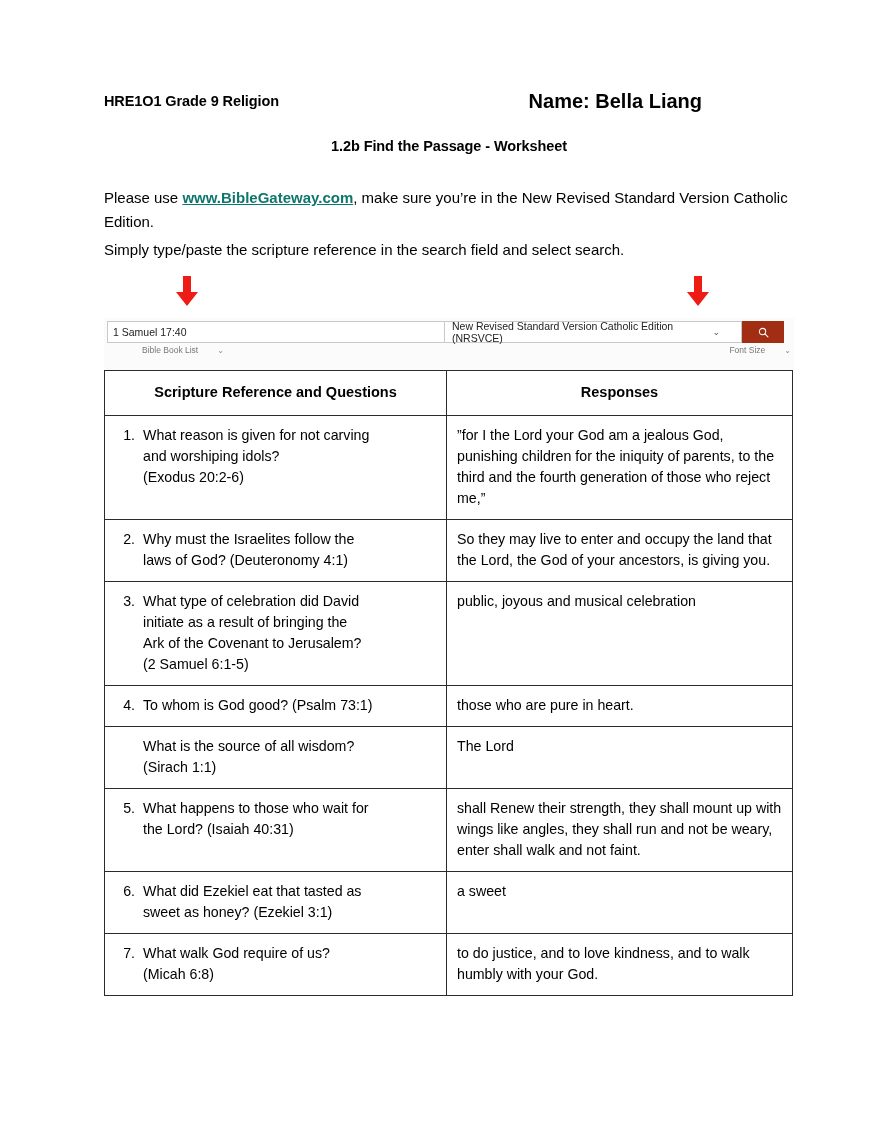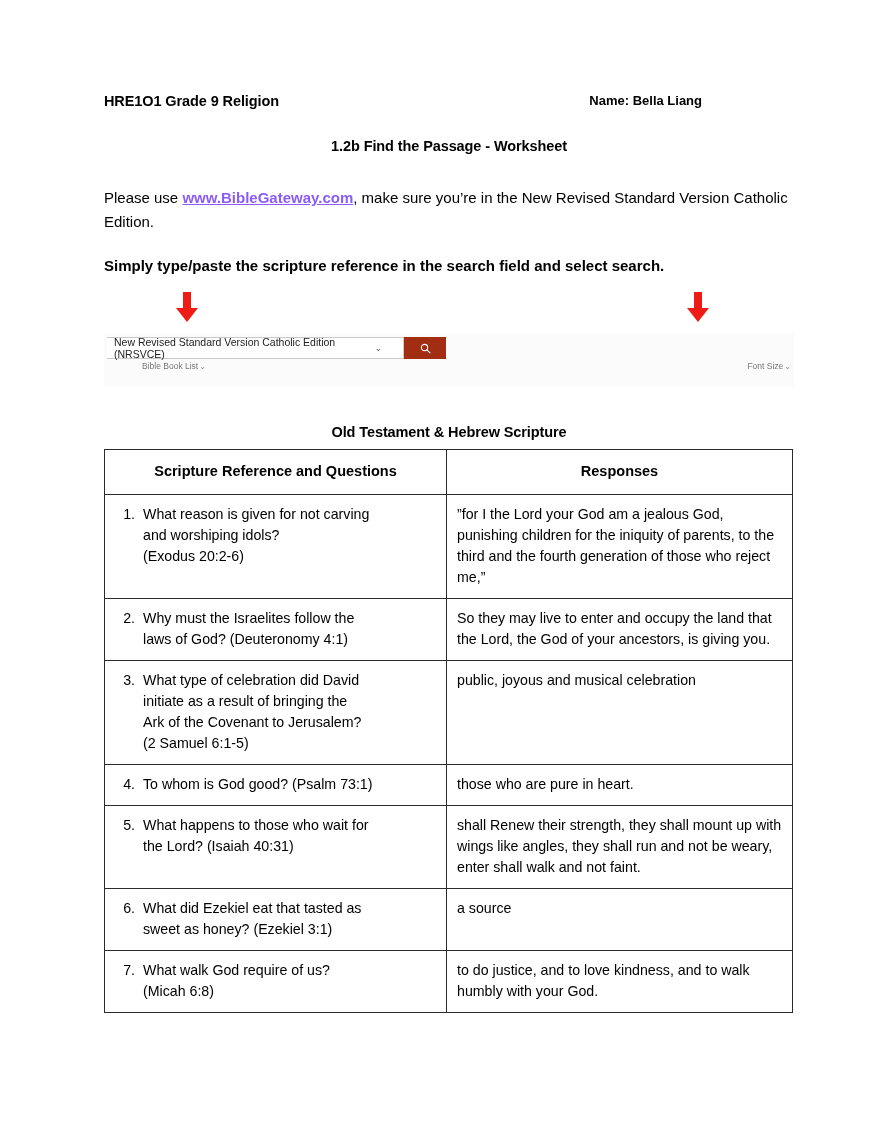--- a/index.html
+++ b/index.html
@@ -36,21 +36,21 @@
     align-items: flex-start;
   }
   .hdr-left { }
   .hdr-line {
     font-size: 14.5px;
     font-weight: bold;
     line-height: 22px;
     letter-spacing: -0.1px;
   }
   .hdr-right {
-    font-size: 13px;
+    font-size: 20px;
     font-weight: bold;
     line-height: 22px;
     padding-right: 92px;
     white-space: nowrap;
   }
   .doc-title {
     text-align: center;
     font-size: 14.5px;
     font-weight: bold;
     margin-top: 26px;
@@ -58,25 +58,25 @@
   }
 
   
   .intro {
     margin-top: 32px;
     font-size: 15px;
     line-height: 24px;
   }
   .intro p { margin: 0; }
   .intro .bold-line {
-    font-weight: bold;
-    margin-top: 20px;
+    font-weight: normal;
+    margin-top: 4px;
   }
   .link {
-    color: #8b5cf6;
+    color: #0f766e;
     font-weight: bold;
     text-decoration: underline;
   }
 
   
   .arrows {
     position: relative;
     height: 36px;
     margin-top: 14px;
   }
@@ -148,21 +148,21 @@
   .bg-subrow {
     position: absolute;
     left: 3px;
     top: 27px;
     width: 684px;
     display: flex;
     justify-content: space-between;
     font-size: 8.5px;
     color: #777777;
   }
-  .bg-sublink { display: flex; align-items: flex-end; gap: 1px; padding-left: 35px; }
+  .bg-sublink { display: flex; align-items: flex-end; gap: 19px; padding-left: 35px; }
   .bg-sublink .caret { font-size: 8px; color: #888; }
 
   
   .section-title {
     text-align: center;
     font-size: 14.5px;
     font-weight: bold;
     margin-top: 38px;
     margin-bottom: 9px;
     letter-spacing: -0.1px;
@@ -229,20 +229,21 @@
     <svg class="arrow arrow-left" viewBox="0 0 22 30">
       <path d="M7 0 H15 V16 H22 L11 30 L0 16 H7 Z" fill="#ee1c15"></path>
     </svg>
     <svg class="arrow arrow-right" viewBox="0 0 22 30">
       <path d="M7 0 H15 V16 H22 L11 30 L0 16 H7 Z" fill="#ee1c15"></path>
     </svg>
   </div>
 
   <div class="bg-panel">
     <div class="bg-bar">
+      <input class="bg-search-input" type="text" readonly="" value="1 Samuel 17:40" style="">
       <div class="bg-version">
         <span>New Revised Standard Version Catholic Edition (NRSVCE)</span>
         <span class="caret">⌄</span>
       </div>
       <button class="bg-search-btn">
         <svg width="11" height="11" viewBox="0 0 16 16">
           <circle cx="6.6" cy="6.6" r="4.6" fill="none" stroke="#ffffff" stroke-width="1.5"></circle>
           <line x1="10" y1="10" x2="14.5" y2="14.5" stroke="#ffffff" stroke-width="1.5" stroke-linecap="round"></line>
         </svg>
       </button>
@@ -252,21 +253,20 @@
         <span>Bible Book List</span>
         <span class="caret">⌄</span>
       </span>
       <span class="bg-sublink">
         <span>Font Size</span>
         <span class="caret">⌄</span>
       </span>
     </div>
   </div>
 
-  <div class="section-title">Old Testament &amp; Hebrew Scripture</div>
 
   <table class="ws">
     <colgroup>
           <col class="c-q">
           <col class="c-a">
         </colgroup>
     <thead>
       <tr>
         <th>Scripture Reference and Questions</th>
         <th>Responses</th>
@@ -319,40 +319,52 @@
                 <span class="q-text">
                   <span class="q-line">To whom is God good? (Psalm 73:1)</span>
                 </span>
               </div>
             </td>
             <td>those who are pure in heart.</td>
           </tr>
           <tr>
             <td>
               <div class="q-cell">
+                <span class="q-num blank">&nbsp;</span>
+                <span class="q-text">
+                  <span class="q-line">What is the source of all wisdom?</span>
+                  <span class="q-line">(Sirach 1:1)</span>
+                </span>
+              </div>
+            </td>
+            <td>The Lord</td>
+          </tr>
+          <tr>
+            <td>
+              <div class="q-cell">
                 <span class="q-num">5.</span>
                 <span class="q-text">
                   <span class="q-line">What happens to those who wait for</span>
                   <span class="q-line">the Lord?  (Isaiah 40:31)</span>
                 </span>
               </div>
             </td>
             <td>shall Renew their strength, they shall mount up with wings like angles, they shall run and not be weary, enter shall walk and not faint.</td>
           </tr>
           <tr>
             <td>
               <div class="q-cell">
                 <span class="q-num">6.</span>
                 <span class="q-text">
                   <span class="q-line">What did Ezekiel eat that tasted as</span>
                   <span class="q-line">sweet as honey?  (Ezekiel 3:1)</span>
                 </span>
               </div>
             </td>
-            <td>a source</td>
+            <td>a sweet</td>
           </tr>
           <tr>
             <td>
               <div class="q-cell">
                 <span class="q-num">7.</span>
                 <span class="q-text">
                   <span class="q-line">What walk God require of us?</span>
                   <span class="q-line">(Micah 6:8)</span>
                 </span>
               </div>

